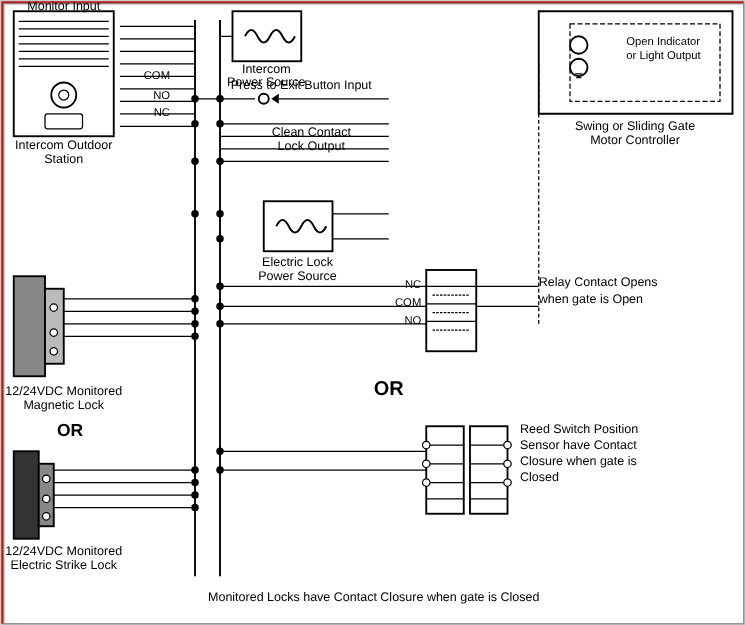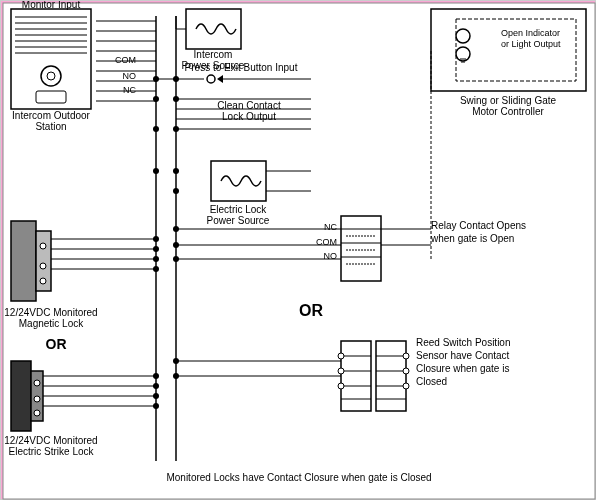--- a/index.html
+++ b/index.html
@@ -8,21 +8,21 @@
       height: 500px;
       background: #fff;
       font-family: Arial, sans-serif;
       font-size: 11px;
       overflow: hidden;
     }
     .diagram-container {
       position: relative;
       width: 596px;
       height: 500px;
-      background: #f9a8d4;
+      background: #b91c1c;
       border: 1px solid #ccc;
     }
     svg {
       position: absolute;
       top: 0;
       left: 0;
       width: 596px;
       height: 500px;
     }
   </style>

